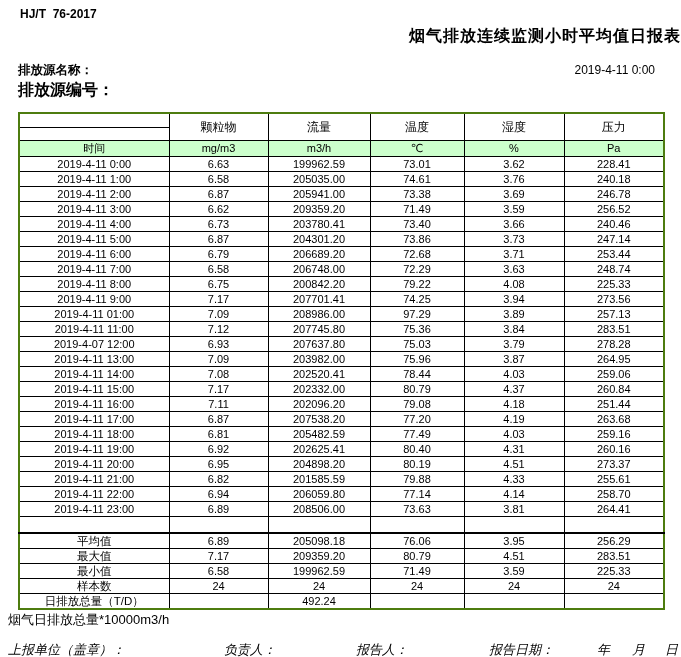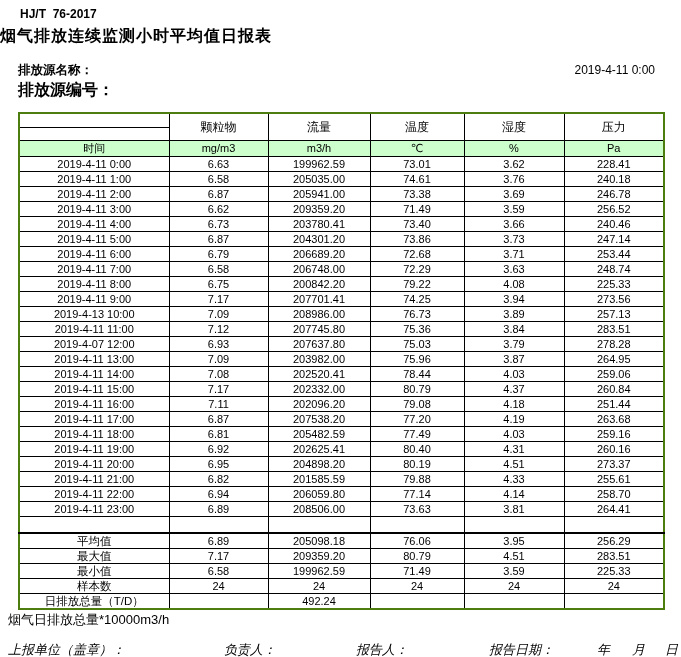--- a/index.html
+++ b/index.html
@@ -1,21 +1,21 @@
 <!DOCTYPE html>
 <html><head>
 <meta charset="utf-8">
 <style>
   html,body{margin:0;padding:0;}
   body{
     width:681px;height:657px;position:relative;background:#ffffff;color:#000;
     font-family:"Liberation Sans","DejaVu Sans",sans-serif;overflow:hidden;
   }
   .std-code{position:absolute;left:20px;top:7px;font-size:12px;font-weight:bold;white-space:pre;}
-  .doc-title{position:absolute;left:0;top:26px;width:100%;text-align:left;font-size:16px;font-weight:bold;letter-spacing:1px;}
+  .doc-title{position:absolute;left:0;top:26px;width:100%;text-align:right;font-size:16px;font-weight:bold;letter-spacing:1px;}
   .meta-name{position:absolute;left:18px;top:62px;font-size:12.5px;font-weight:bold;text-align:center;}
   .meta-id{position:absolute;left:18px;top:80px;font-size:16px;font-weight:bold;}
   .report-date{position:absolute;right:26px;top:63px;font-size:12px;}
   table.report{
     position:absolute;left:18px;top:112px;width:645px;
     border-collapse:collapse;table-layout:fixed;
     border:2px solid #4d7c0f;
   }
   table.report td{
     border:1px solid #000;text-align:center;vertical-align:middle;
@@ -152,24 +152,24 @@
       </tr>
       <tr>
         <td>2019-4-11 9:00</td>
         <td>7.17</td>
         <td>207701.41</td>
         <td>74.25</td>
         <td>3.94</td>
         <td>273.56</td>
       </tr>
       <tr>
-        <td>2019-4-13 10:00</td>
+        <td>2019-4-11 01:00</td>
         <td>7.09</td>
         <td>208986.00</td>
-        <td>76.73</td>
+        <td>97.29</td>
         <td>3.89</td>
         <td>257.13</td>
       </tr>
       <tr>
         <td>2019-4-11 11:00</td>
         <td>7.12</td>
         <td>207745.80</td>
         <td>75.36</td>
         <td>3.84</td>
         <td>283.51</td>

